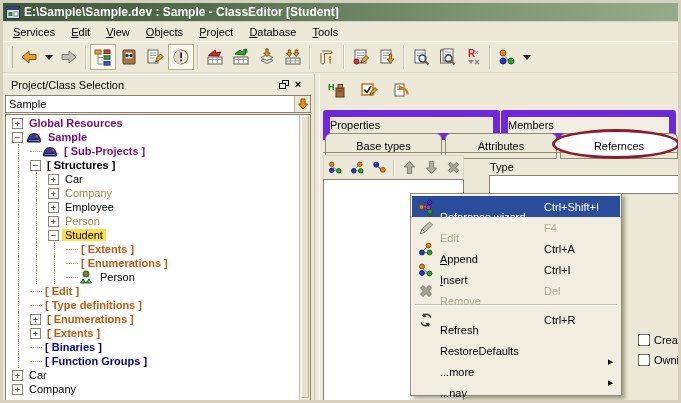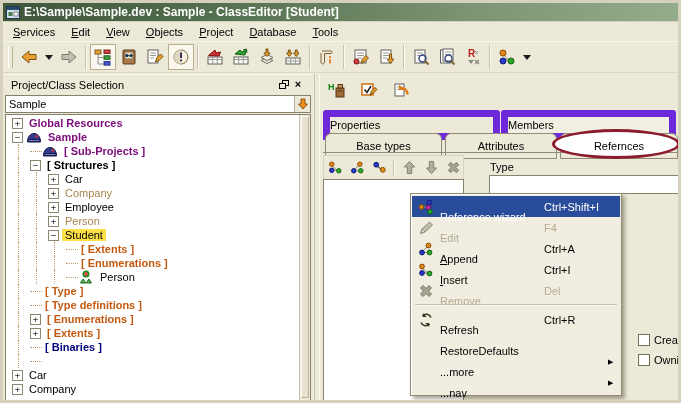--- a/index.html
+++ b/index.html
@@ -438,21 +438,21 @@
                 <circle cx="8" cy="4" r="2.7" fill="#e05050" stroke="#1a8a1a" stroke-width="1.6"></circle>
                 <path d="M2.5 13l2.6-4 2.6 4z" fill="#58b058" stroke="#1a6a1a"></path>
                 <path d="M8.3 13l2.6-4 2.6 4z" fill="#58b058" stroke="#1a6a1a"></path>
               </svg>
             </span>
             <span class="tlabel c-black">Person</span>
           </div>
           <div class="tree-row">
             <span class="ind"></span>
             <span class="stub"></span>
-            <span class="tlabel c-orange b">[ Type ]</span>
+            <span class="tlabel c-orange b">[ Edit ]</span>
           </div>
           <div class="tree-row">
             <span class="ind"></span>
             <span class="stub"></span>
             <span class="tlabel c-orange b">[ Type definitions ]</span>
           </div>
           <div class="tree-row">
             <span class="ind"></span>
             <span class="exp">+</span>
             <span class="tlabel c-orange b">[ Enumerations ]</span>
@@ -463,20 +463,21 @@
             <span class="tlabel c-orange b">[ Extents ]</span>
           </div>
           <div class="tree-row">
             <span class="ind"></span>
             <span class="stub"></span>
             <span class="tlabel c-navy b">[ Binaries ]</span>
           </div>
           <div class="tree-row">
             <span class="ind"></span>
             <span class="stub"></span>
+            <span class="tlabel c-navy b">[ Function Groups ]</span>
           </div>
           <div class="tree-row">
             <span class="exp">+</span>
             <span class="tlabel c-black">Car</span>
           </div>
           <div class="tree-row">
             <span class="exp">+</span>
             <span class="tlabel c-black">Company</span>
           </div>
         </div>

